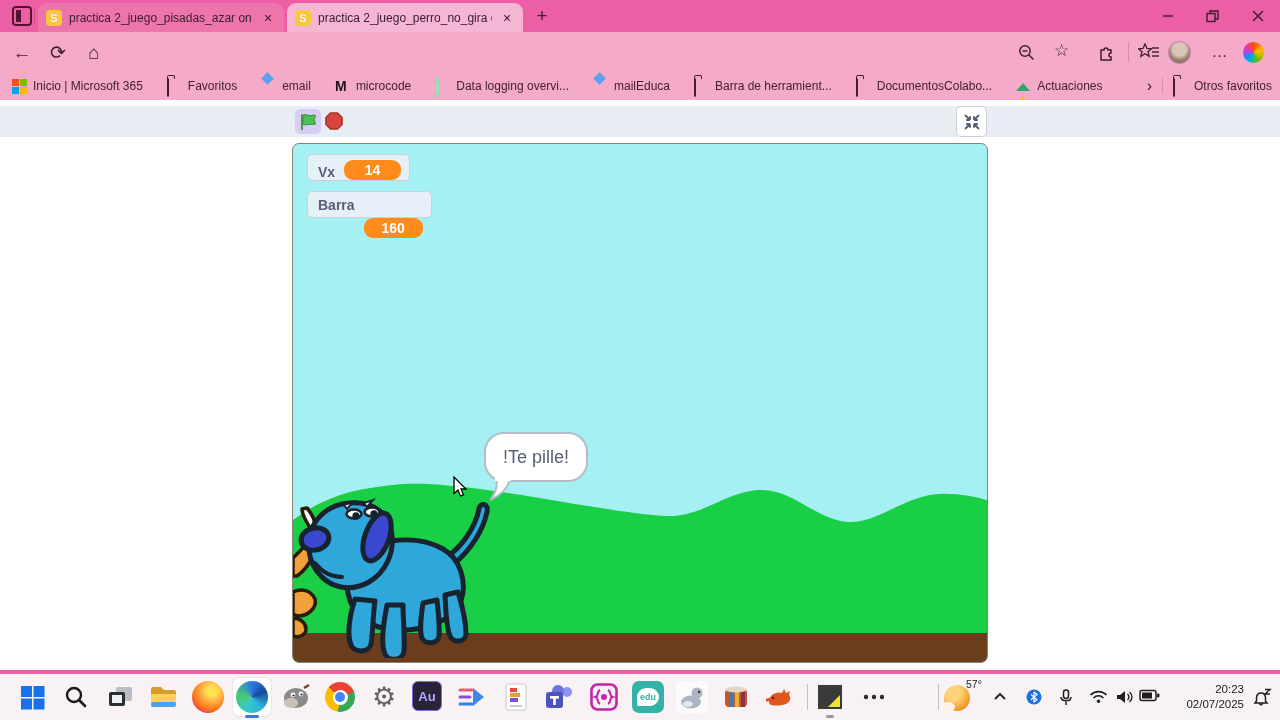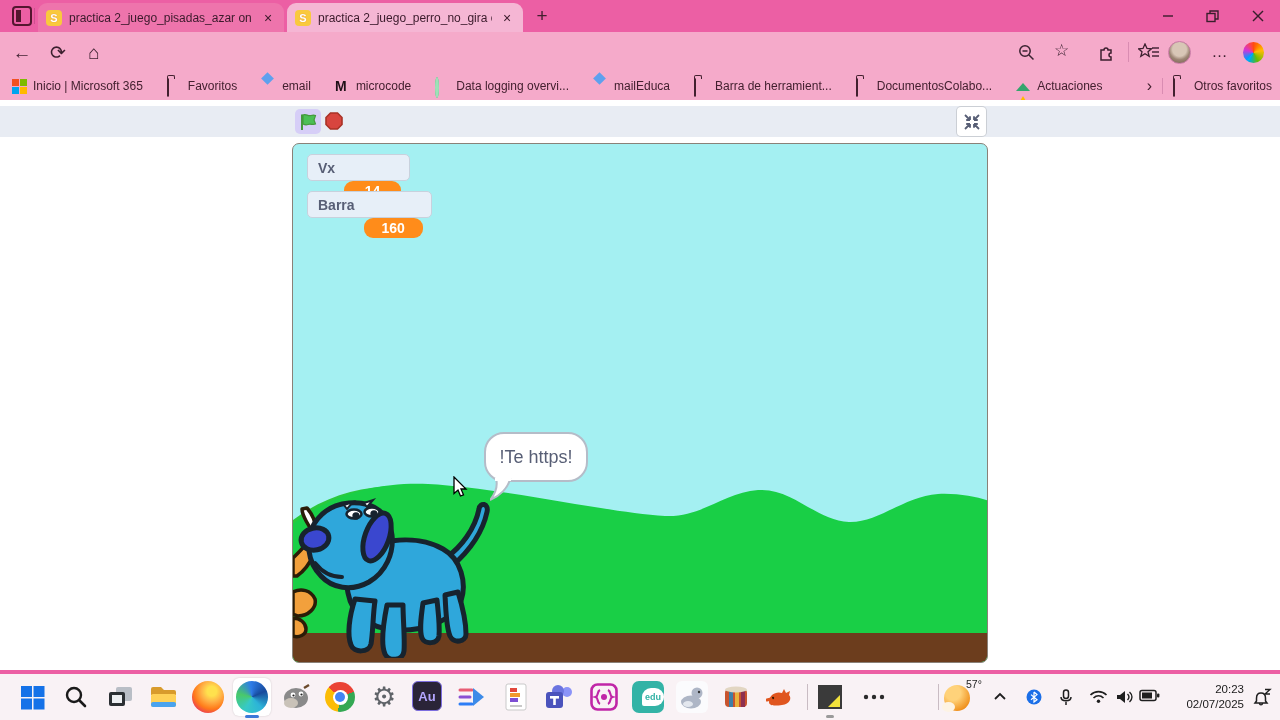--- a/index.html
+++ b/index.html
@@ -54,21 +54,21 @@
   #stop-btn { top:12px; left:325px; width:18px; height:18px; }
   #collapse-btn { top:7px; left:957px; width:29px; height:29px; background:#fff; border-radius:4px; box-shadow:0 0 0 1px rgba(0,0,0,.12); display:flex; align-items:center; justify-content:center; }
 
   #stage { top:143px; left:292px; width:696px; height:520px; background:#A4F0F2; border:1.5px solid #8a8178; border-radius:7px; overflow:hidden; }
   #bushes { left:0; top:0; }
   #ground { left:0; top:489px; width:696px; height:31px; background:#6C3D1D; }
 
   .monitor { position:absolute; background:#E7EFF8; border:1px solid #C8D1DD; border-radius:5px; height:27px; display:flex; align-items:center; padding:0 8px 0 10px; gap:9px; }
   .monitor-label { font-size:14px; font-weight:bold; color:#575E75; }
   .monitor-value { background:#FF8C1A; color:#fff; font-size:14px; font-weight:bold; border-radius:9px; height:20px; display:flex; align-items:center; justify-content:center;margin-top:47px; }
-  #monitor-vx { left:14px; top:10px; }
+  #monitor-vx { left:14px; top:10px;align-items:flex-end; }
   #monitor-vx .monitor-value { width:57px; }
   #monitor-puntos { left:14px; top:47px; }
   #monitor-puntos .monitor-value { width:59px; }
 
   #speech-bubble { left:191px; top:288px; width:104px; height:50px; background:#fff; border:2px solid #B5BCC8; border-radius:20px; display:flex; align-items:center; justify-content:center; }
   #speech-text { font-size:18px; color:#575E75; font-weight:500; white-space:nowrap; }
   #bubble-tail { left:197px; top:334px; }
 
   #dog-sprite { left:4px; top:349px; }
   #orange-sprite { left:0px; top:360px; }
@@ -279,21 +279,21 @@
         <ellipse cx="57" cy="21" rx="7.5" ry="4.5" fill="#ffffff"></ellipse>
         <ellipse cx="75" cy="19" rx="7.5" ry="4.5" fill="#ffffff"></ellipse>
         <circle cx="59" cy="23" r="2.4" fill="#17232E"></circle>
         <circle cx="77" cy="21" r="2.4" fill="#17232E"></circle>
         <path d="M47,12 L56,9 L50,16 Z" fill="#ffffff" stroke-width="2"></path>
         <path d="M67,10 L76,7 L70,14 Z" fill="#ffffff" stroke-width="2"></path>
       </g>
     </svg>
 
     <div id="speech-bubble" class="abs">
-      <span id="speech-text">!Te https!</span>
+      <span id="speech-text">!Te pille!</span>
     </div>
     <svg id="bubble-tail" class="abs" width="26" height="24" viewBox="0 0 26 24">
       <path d="M6,0 C8,8 6,15 0,22 C10,18 18,10 20,1 Z" fill="#ffffff" stroke="#B5BCC8" stroke-width="2"></path>
       <rect x="5" y="0" width="16" height="3" fill="#ffffff"></rect>
     </svg>
 
     <svg id="stage-cursor" class="abs" width="16" height="22" viewBox="0 0 16 22">
       <path d="M1,1 L1,17.5 L5,14 L7.5,20 L10.5,18.8 L8,13 L13,13 Z" fill="#ffffff" stroke="#000000" stroke-width="1.3"></path>
     </svg>
   </div>
@@ -378,21 +378,21 @@
         </svg>
     </div>
     <div class="tb-icon" style="left:588px;">
       <svg width="28" height="28">
           <rect x="1.5" y="1.5" width="25" height="25" rx="6" fill="none" stroke="#C026A7" stroke-width="2.6"></rect>
           <path d="M10,7 C6.5,8.5 9,13 5.5,14 C9,15 6.5,19.5 10,21" fill="none" stroke="#C026A7" stroke-width="2.2"></path>
           <path d="M18,7 C21.5,8.5 19,13 22.5,14 C19,15 21.5,19.5 18,21" fill="none" stroke="#C026A7" stroke-width="2.2"></path>
           <circle cx="14" cy="14" r="3" fill="#C026A7"></circle>
         </svg>
     </div>
-    <div class="tb-icon" style="left:632px;width:32px;height:32px;background:#33B3A6;border-radius:7px;justify-content:flex-end;">
+    <div class="tb-icon" style="left:632px;width:32px;height:32px;background:#33B3A6;border-radius:7px;justify-content:center;">
       <div style="width:22px;height:18px;background:#fff;border-radius:9px 9px 9px 2px;color:#33B3A6;font-size:9px;font-weight:bold;text-align:center;line-height:18px;">edu</div>
     </div>
     <div class="tb-icon" style="left:676px;width:32px;height:32px;background:#fbfbfd;border-radius:6px;">
       <svg width="28" height="26">
           <ellipse cx="13" cy="18" rx="10" ry="6.5" fill="#AEB6C6"></ellipse>
           <circle cx="19" cy="9" r="5.5" fill="#AEB6C6"></circle>
           <circle cx="21" cy="8" r="1.2" fill="#333"></circle>
           <ellipse cx="10" cy="20" rx="5" ry="3" fill="#E3E7EE"></ellipse>
         </svg>
     </div>

